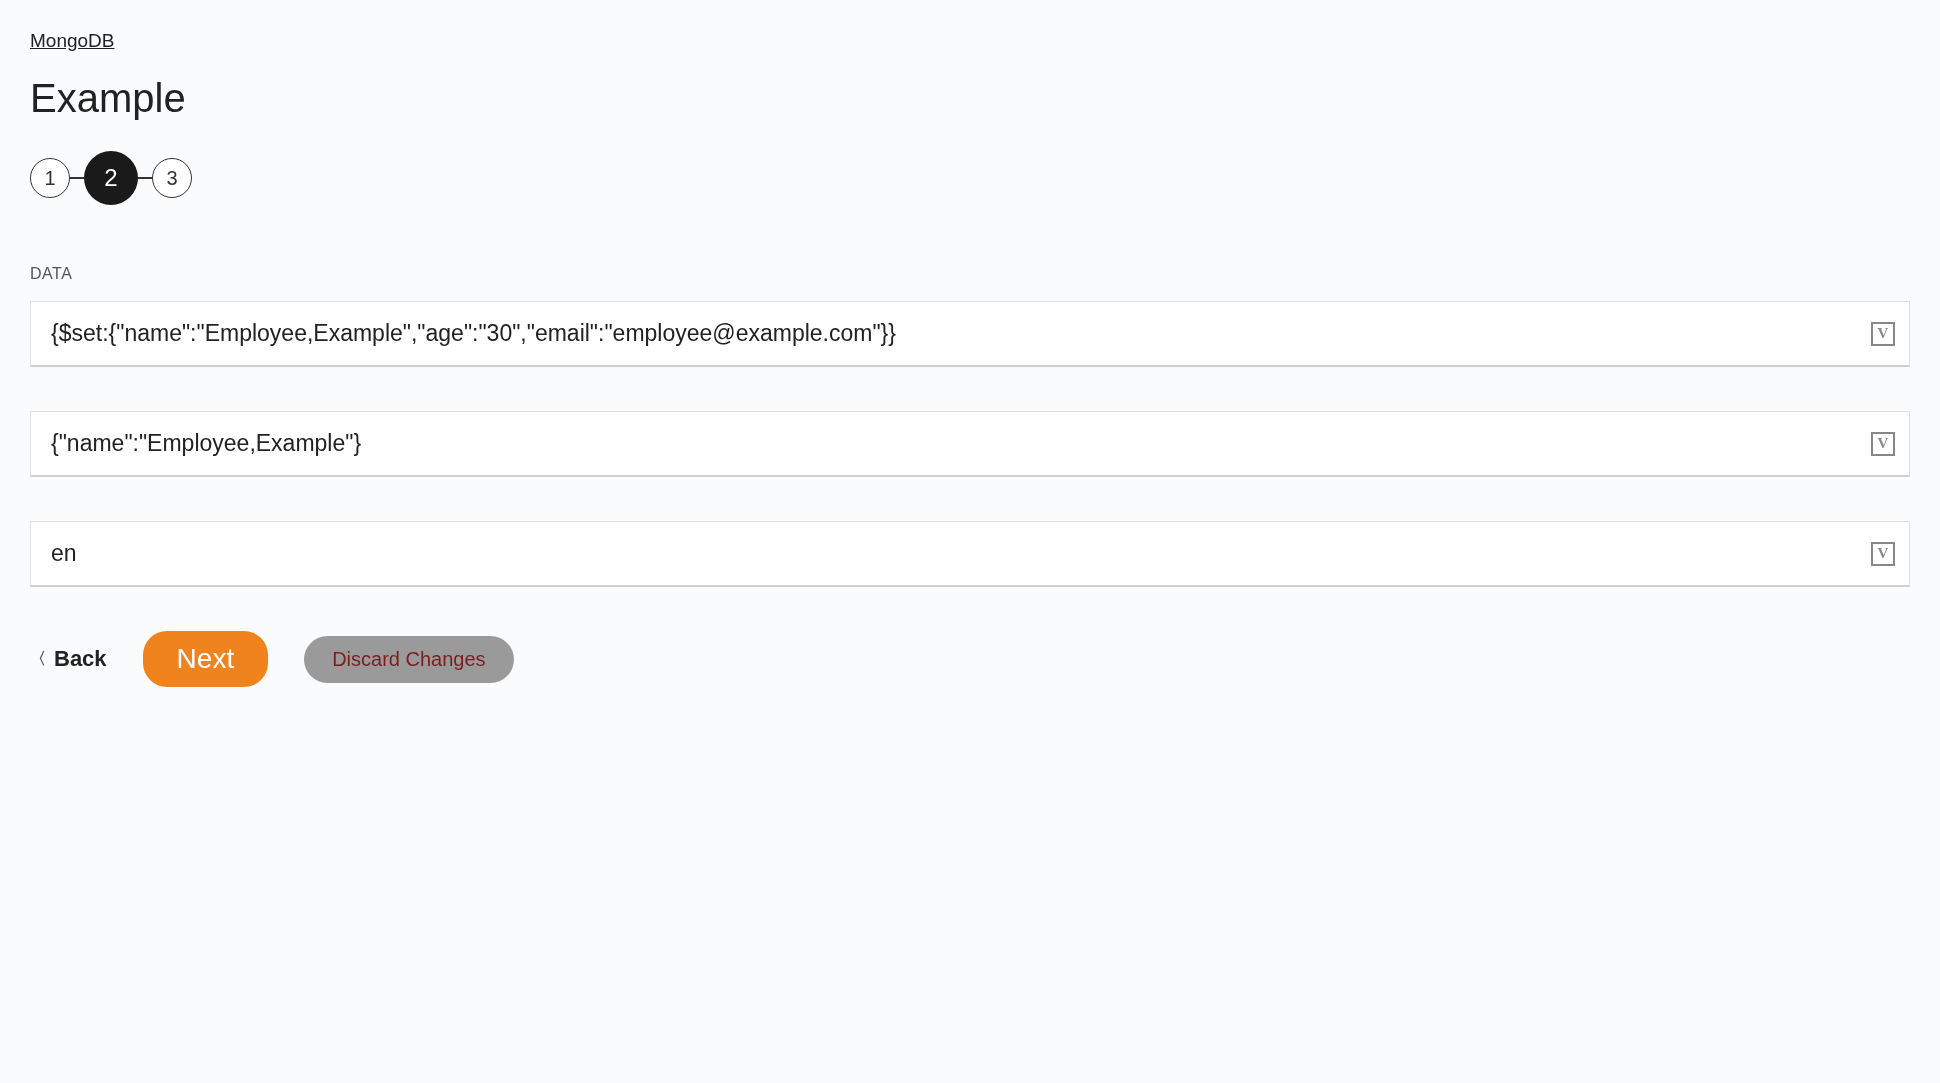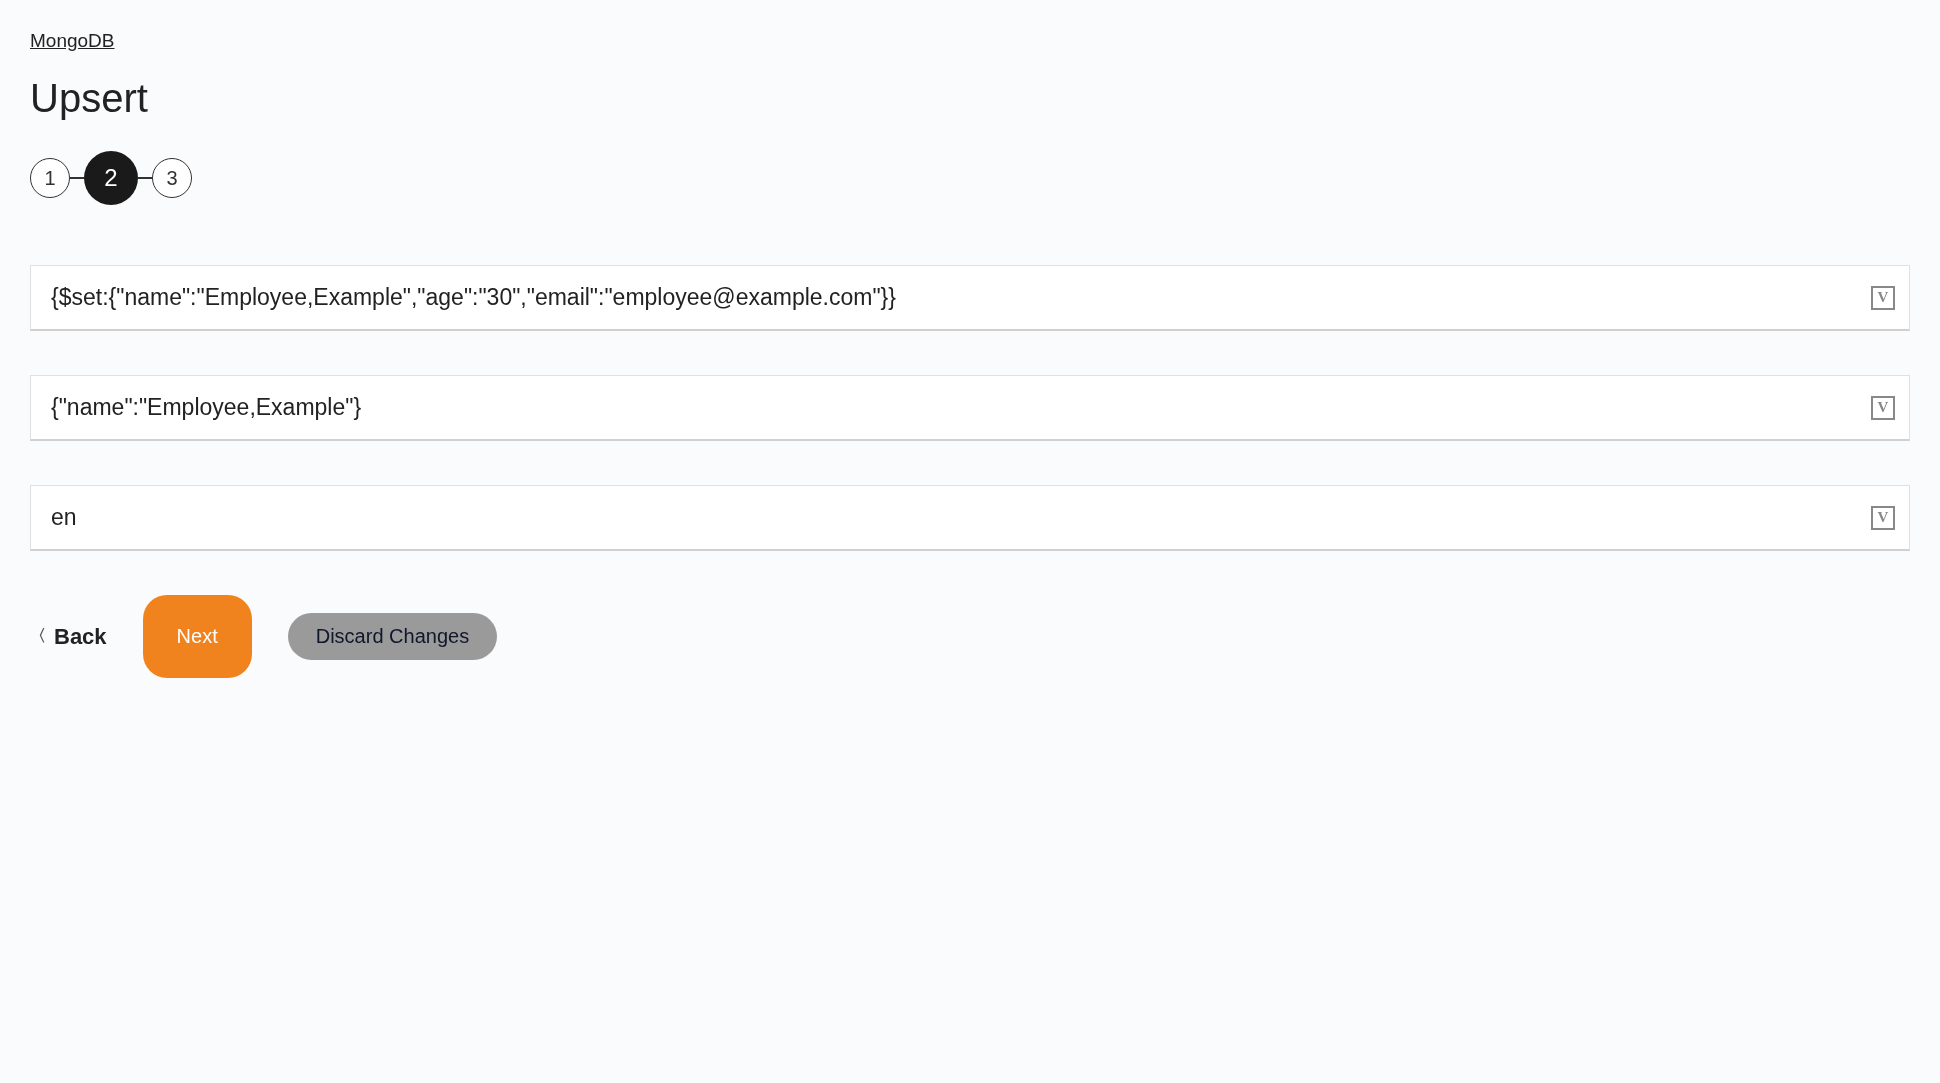--- a/index.html
+++ b/index.html
@@ -124,56 +124,57 @@
     }
     .back-chevron {
       font-size: 16px;
       color: #555;
     }
     .next-button {
       background: #f0831e;
       color: #fff;
       border: none;
       border-radius: 24px;
-      padding: 30px 34px;
-      font-size: 20px;
+      padding: 12px 34px;
+      font-size: 28px;
       font-weight: 500;
       cursor: pointer;
       font-family: inherit;
     }
     .discard-button {
       background: #9a9a9a;
-      color: #0f172a;
+      color: #7f1d1d;
       border: none;
       border-radius: 24px;
       padding: 12px 28px;
       font-size: 20px;
       font-weight: 500;
       cursor: pointer;
       font-family: inherit;
     }
   </style>
 </head>
 <body>
 
 
 
 <a class="breadcrumb">MongoDB</a>
 
-<h1 class="page-title">Upsert</h1>
+<h1 class="page-title">Example</h1>
 
 <div class="stepper">
   <div class="step inactive">1</div>
   <div class="step-connector"></div>
   <div class="step active">2</div>
   <div class="step-connector"></div>
   <div class="step inactive">3</div>
 </div>
 
 <div class="field-group">
+  <label class="field-label">DATA</label>
   <div class="field-input-wrapper">
     <input type="text" class="field-input" value="{$set:{&quot;name&quot;:&quot;Employee,Example&quot;,&quot;age&quot;:&quot;30&quot;,&quot;email&quot;:&quot;employee@example.com&quot;}}" style="">
     <div class="var-icon">V</div>
   </div>
 </div>
 
 <div class="field-group">
   <div class="field-input-wrapper">
     <input type="text" class="field-input" value="{&quot;name&quot;:&quot;Employee,Example&quot;}" style="">
     <div class="var-icon">V</div>

